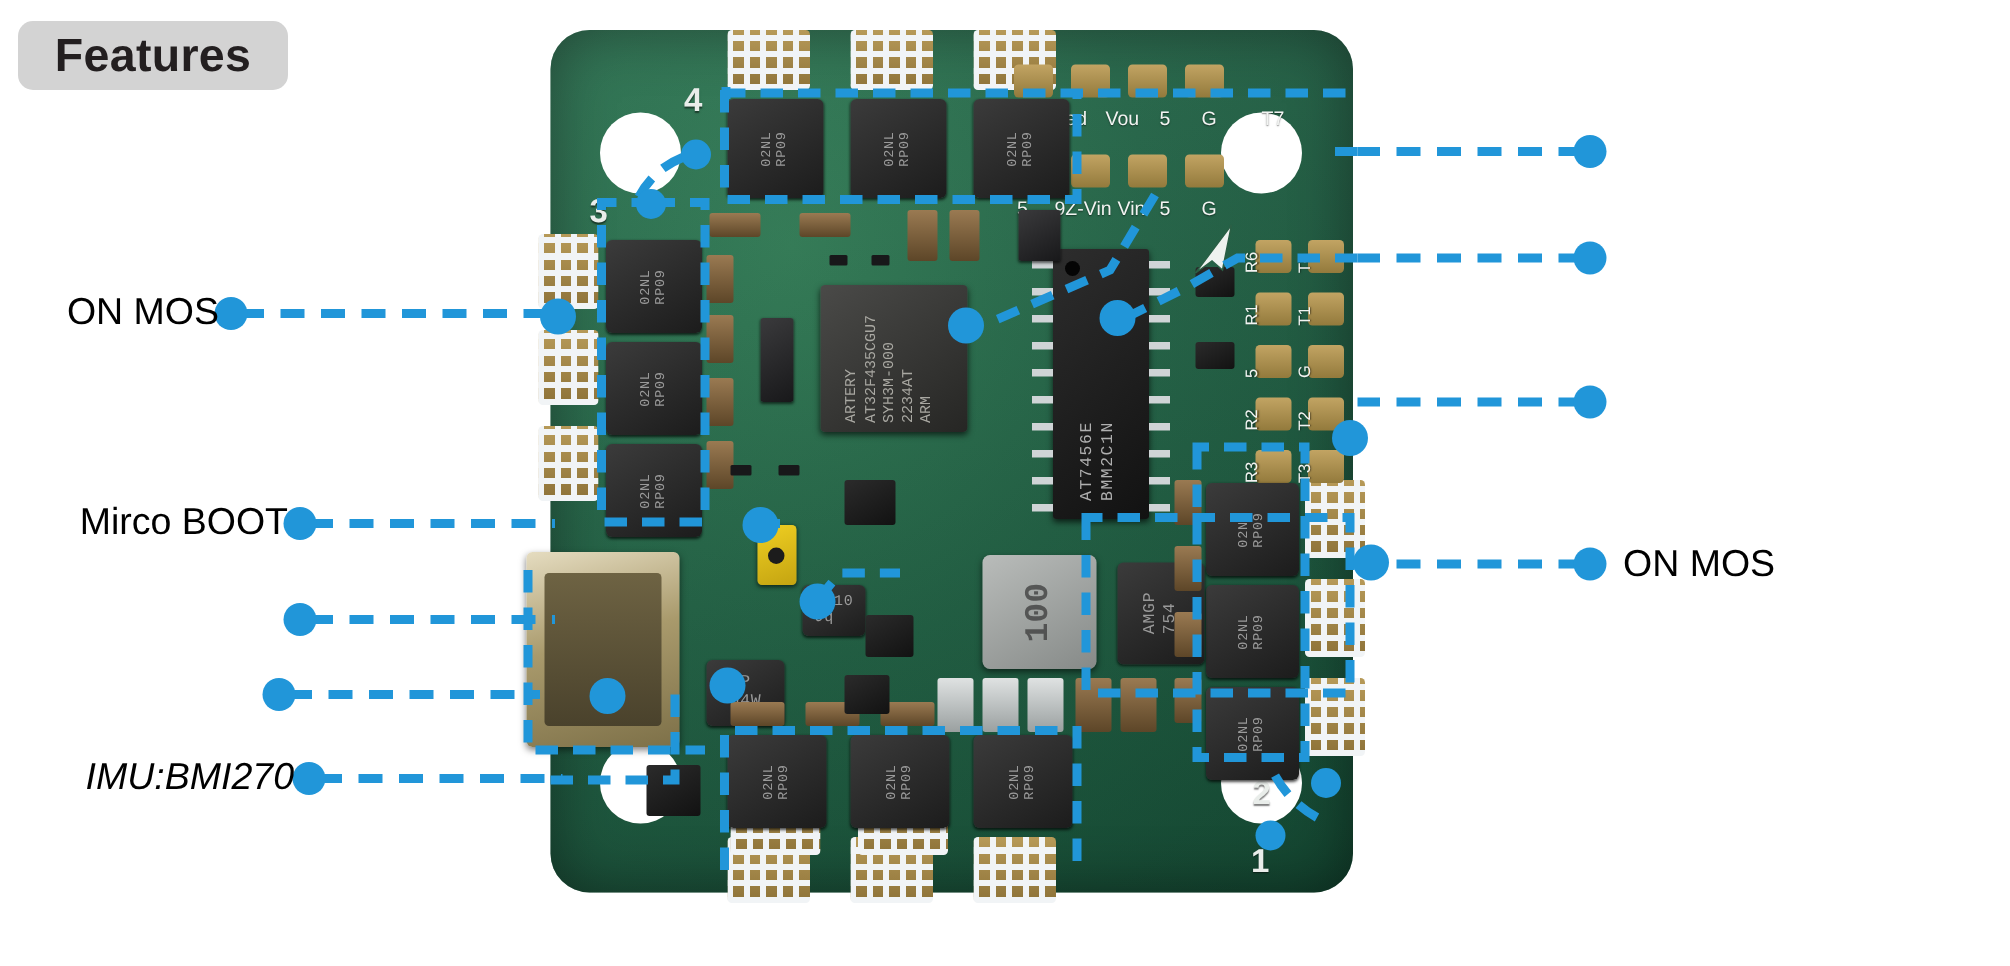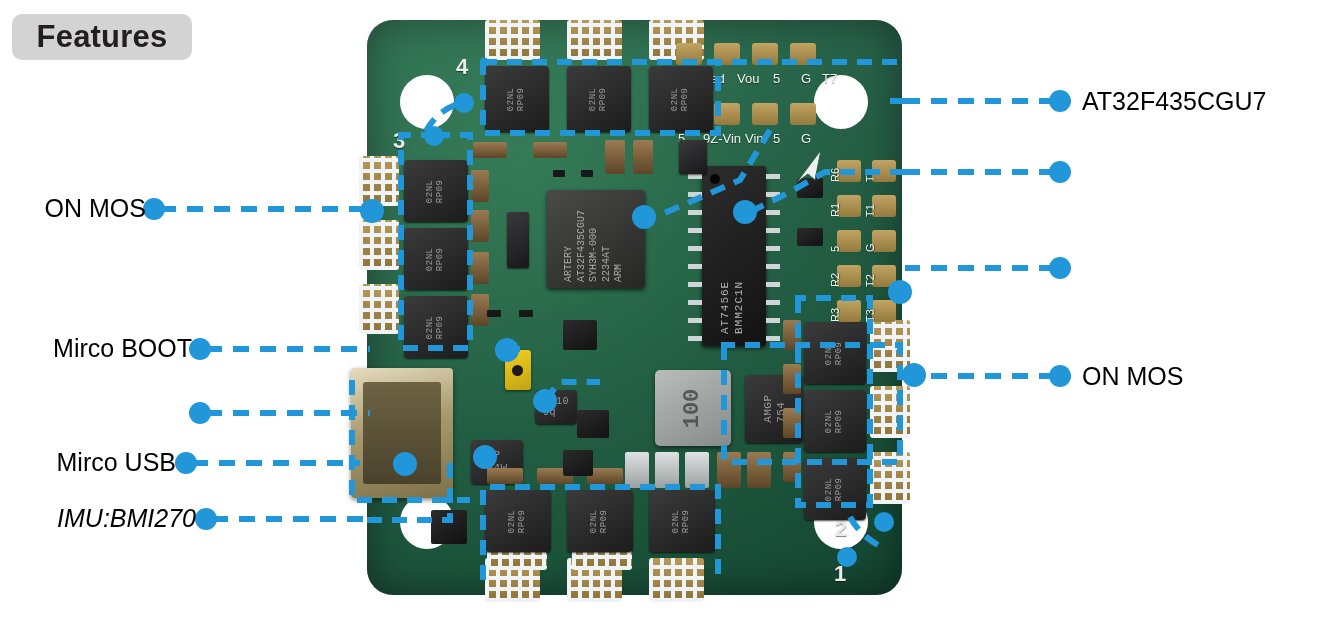--- a/index.html
+++ b/index.html
@@ -177,21 +177,21 @@
     <div class="pad" style="left:309px;top:83px;width:26px;height:22px;"></div>
     <div class="pad" style="left:347px;top:83px;width:26px;height:22px;"></div>
     <div class="pad" style="left:385px;top:83px;width:26px;height:22px;"></div>
     <div class="pad" style="left:423px;top:83px;width:26px;height:22px;"></div>
 
     <div class="silk" style="left:311px;top:52px;">G</div>
     <div class="silk" style="left:336px;top:52px;">Led</div>
     <div class="silk" style="left:370px;top:52px;">Vou</div>
     <div class="silk" style="left:406px;top:52px;">5</div>
     <div class="silk" style="left:434px;top:52px;">G</div>
-    <div class="silk" style="left:455px;top:52px;">T7</div>
+    <div class="silk" style="left:474px;top:52px;">T7</div>
 
     <div class="silk" style="left:311px;top:112px;">5</div>
     <div class="silk" style="left:336px;top:112px;">9Z-Vin</div>
     <div class="silk" style="left:378px;top:112px;">Vin</div>
     <div class="silk" style="left:406px;top:112px;">5</div>
     <div class="silk" style="left:434px;top:112px;">G</div>
 
     <div class="pad" style="left:470px;top:140px;width:24px;height:22px;"></div>
     <div class="pad" style="left:505px;top:140px;width:24px;height:22px;"></div>
     <div class="pad" style="left:470px;top:175px;width:24px;height:22px;"></div>
@@ -426,21 +426,19 @@
       <circle cx="545" cy="401" r="12"></circle>
       <circle cx="405" cy="464" r="12"></circle>
       <circle cx="485" cy="457" r="12"></circle>
       <circle cx="464" cy="103" r="10"></circle>
       <circle cx="434" cy="136" r="10"></circle>
       <circle cx="884" cy="522" r="10"></circle>
       <circle cx="847" cy="557" r="10"></circle>
     </g>
   </svg>
 
-  <div class="callout right" style="left:1082px;top:89px;">AT32F435CGU7</div>
   <div class="callout right" style="left:1082px;top:364px;">ON MOS</div>
 
   <div class="callout left" style="left:28px;top:196px;width:118px;">ON MOS</div>
   <div class="callout left" style="left:28px;top:336px;width:164px;">Mirco BOOT</div>
-  <div class="callout left" style="left:28px;top:450px;width:148px;">Mirco USB</div>
   <div class="callout left" style="left:28px;top:506px;width:168px;font-style:italic;">IMU:BMI270</div>
 
 </div>
 
 </body></html>

